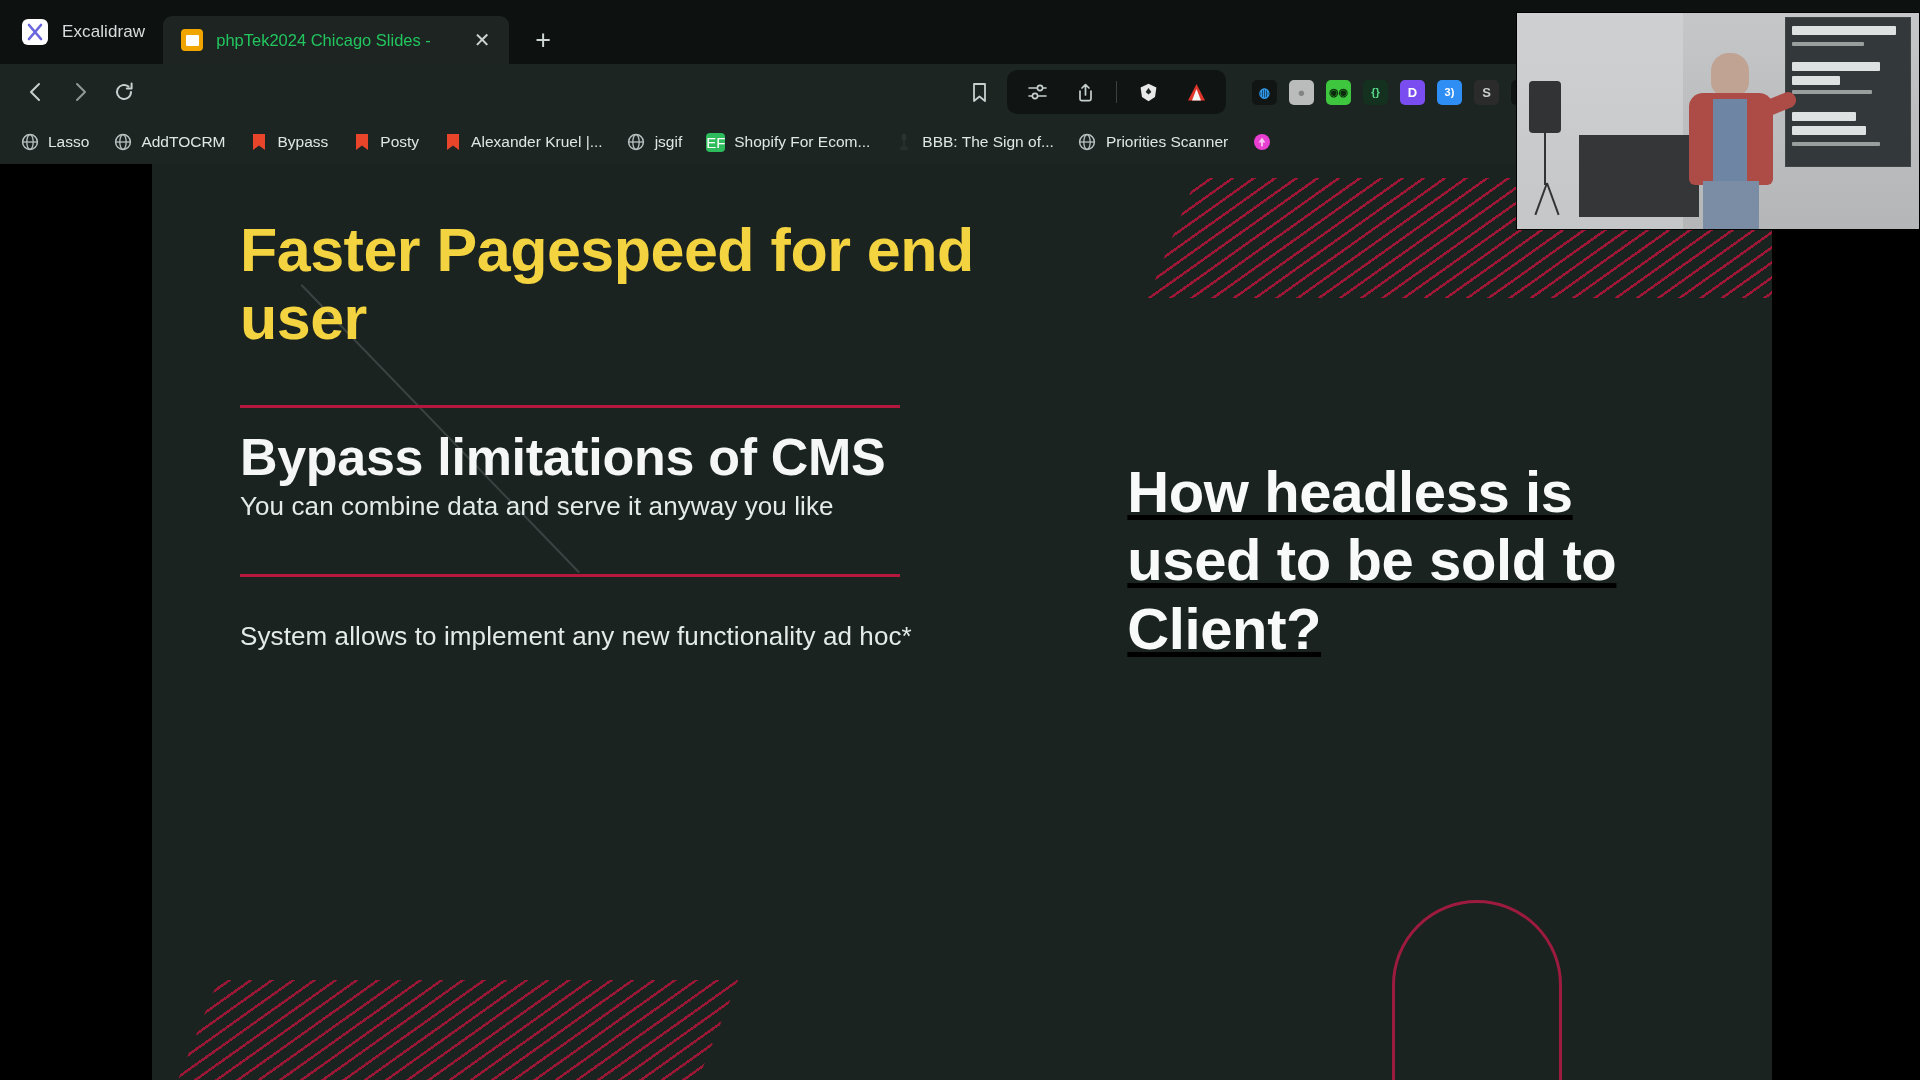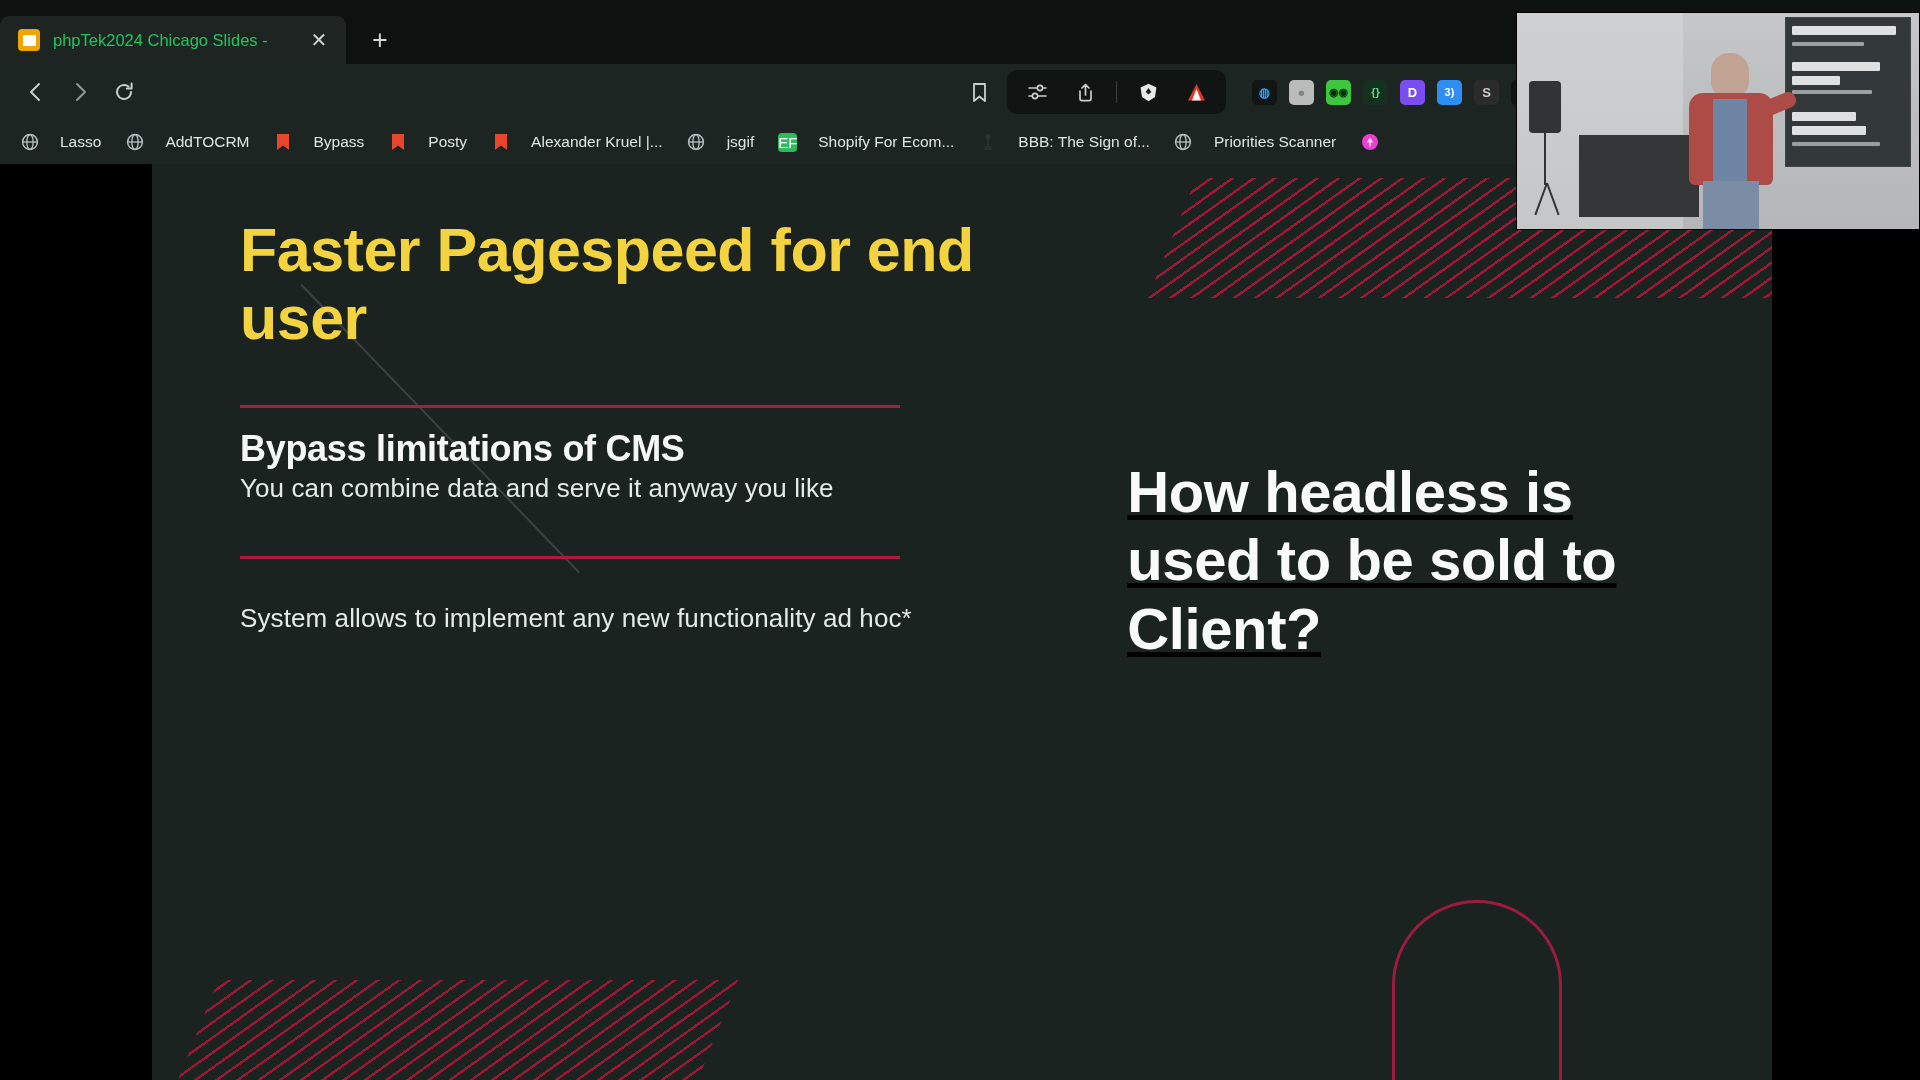--- a/index.html
+++ b/index.html
@@ -88,21 +88,21 @@
     overflow:hidden;
   }
 
   
   .bookmarks {
     height: 44px; background: #1d2523;
     display: flex; align-items: center; padding: 0 10px; gap: 4px;
     overflow: hidden;
   }
   .bm {
-    display:flex; align-items:center; gap: 21px;
+    display:flex; align-items:center; gap: 9px;
     padding: 4px 10px; border-radius: 7px;
     color: #dfe6e4; font-size: 15.5px; white-space: nowrap;
     flex: 0 0 auto;
   }
   .bm-ico { width:19px; height:19px; flex:0 0 auto; display:flex; align-items:center; justify-content:center; }
   .bm-ico svg { display:block; }
   .bm-ico.sq { border-radius:4px; font-size:15px; font-weight:normal; color:#fff; }
 
   
   .viewport {
@@ -149,21 +149,21 @@
     color: #f3d33f; font-size: 61px; font-weight: bold;
     line-height: 1.12; letter-spacing: -0.5px;
   }
   .hero-sub {
     color: #e9dc7e; font-size: 28px; margin-top: 40px; letter-spacing: .1px;
   }
 
   .rule { height: 3px; background: #b5183f; width: 660px; margin: 52px 0 20px; }
 
   .sec-head {
-    color: #f4f7f6; font-size: 36px; font-weight: bold;
+    color: #f4f7f6; font-size: 52px; font-weight: bold;
     line-height: 1.15; letter-spacing: -0.3px;
   }
   .sec-sub { color: #e4eae8; font-size: 26px; margin-top: 4px; letter-spacing: .1px; }
   .sec-sub.spaced { margin-top: 44px; }
 
   .q-head {
     color: #f7faf9; font-size: 58px; font-weight: bold;
     line-height: 1.18; letter-spacing: -0.4px;
   }
 
@@ -231,20 +231,28 @@
   }
   .vid-scrim { position:absolute; inset:0; background: rgba(120,130,150,.10); }
 </style>
 </head>
 <body>
 
 <div class="browser">
 
   <div class="tabstrip">
 
+    <div class="app-badge">
+      <div class="app-logo">
+        <svg width="18" height="18" viewBox="0 0 18 18" aria-hidden="true">
+          <path d="M3 2 L15 16 M15 2 L3 16" stroke="#6965db" stroke-width="2.6" fill="none" stroke-linecap="round"></path>
+        </svg>
+      </div>
+      <span class="app-title">Excalidraw</span>
+    </div>
 
     <div class="tab">
       <span class="tab-favicon">
           <i></i>
         </span>
       <span class="tab-title">phpTek2024 Chicago Slides -</span>
       <span class="tab-close">✕</span>
     </div>
 
     <div class="newtab">+</div>

